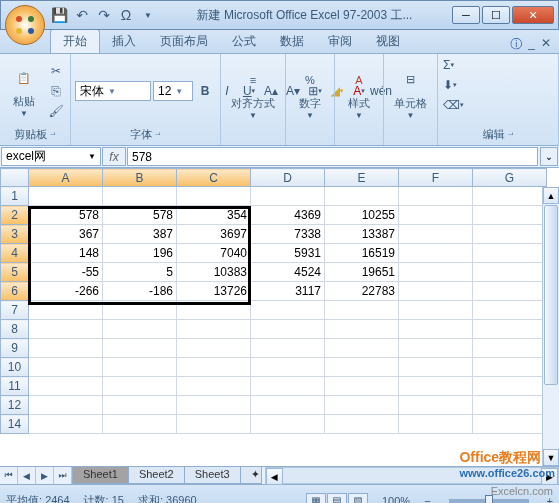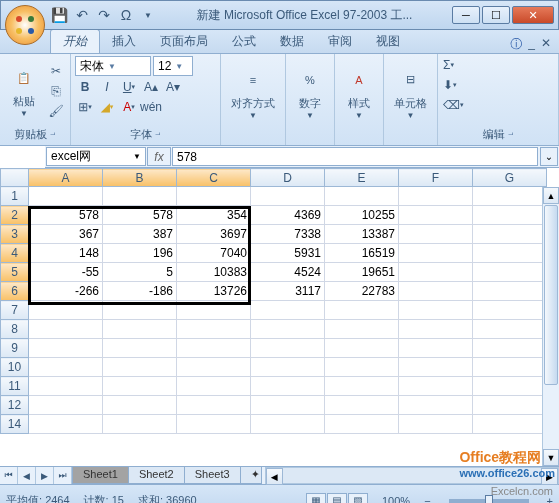--- a/index.html
+++ b/index.html
@@ -12,39 +12,39 @@
 .qat { margin-left: 50px; display: flex; gap: 4px; align-items: center; }
 .qat-icon { width: 18px; height: 18px; display: flex; align-items: center; justify-content: center; font-size: 14px; color: #3b5a7a; }
 .title-text { flex: 1; text-align: center; font-size: 12px; color: #3b5a7a; }
 .win-controls { display: flex; margin-right: 4px; gap: 2px; }
 .win-btn { width: 28px; height: 18px; border: 1px solid #5a7ca3; border-radius: 2px; display: flex; align-items: center; justify-content: center; font-size: 11px; background: linear-gradient(#e8f1fb, #cde0f3); }
 .win-btn.close { background: linear-gradient(#e67a5a, #c94a2a); color: #fff; width: 42px; }
 
 
 .ribbon-tabs { height: 24px; background: linear-gradient(#d6e6f7, #c6daf0); display: flex; align-items: flex-end; padding-left: 50px; border-bottom: 1px solid #8faed0; }
 .tab { padding: 3px 12px; font-size: 12px; color: #3b5a7a; cursor: pointer; border-top-left-radius: 3px; border-top-right-radius: 3px; }
-.tab.active { background: #e8f1fb; border: 1px solid #8faed0; border-bottom: none; font-style: italic; }
+.tab.active { background: #e8f1fb; border: 1px solid #8faed0; border-bottom: none; }
 .ribbon-help { margin-left: auto; margin-right: 8px; display: flex; gap: 6px; font-size: 12px; color: #3b5a7a; }
 
 
 .ribbon { height: 92px; background: linear-gradient(#e8f1fb, #d0e2f5); display: flex; border-bottom: 1px solid #8faed0; }
 .group { border-right: 1px solid #b0c8e0; display: flex; flex-direction: column; padding: 2px 4px; }
 .group-content { flex: 1; display: flex; align-items: center; gap: 2px; }
 .group-label { font-size: 11px; color: #3b5a7a; text-align: center; padding: 1px 0; display: flex; justify-content: center; align-items: center; gap: 3px; }
 .group-label::after { content: "⌐"; font-size: 9px; transform: rotate(180deg); display: inline-block; color: #5a7ca3; }
 .big-btn { display: flex; flex-direction: column; align-items: center; padding: 2px 6px; font-size: 11px; color: #3b5a7a; }
 .big-btn .icon { width: 28px; height: 28px; margin-bottom: 2px; display: flex; align-items: center; justify-content: center; }
 .small-row { display: flex; gap: 2px; align-items: center; }
 .small-col { display: flex; flex-direction: column; gap: 2px; }
 .small-btn { width: 20px; height: 18px; display: flex; align-items: center; justify-content: center; font-size: 12px; color: #3b5a7a; border: 1px solid transparent; }
 .combo { height: 20px; border: 1px solid #8faed0; background: #fff; font-size: 12px; padding: 0 4px; display: flex; align-items: center; }
 .combo .arrow { margin-left: 4px; font-size: 8px; color: #5a7ca3; }
 
 
-.formula-row { height: 22px; display: flex; border-bottom: 1px solid #8faed0; background: #e8f1fb; margin-left: 45px; }
+.formula-row { height: 22px; display: flex; border-bottom: 1px solid #8faed0; background: #e8f1fb; }
 .name-box { width: 100px; border: 1px solid #8faed0; background: #fff; font-size: 12px; padding: 2px 4px; margin: 1px; display: flex; align-items: center; }
 .name-box .arrow { margin-left: auto; font-size: 8px; }
 .fx-label { width: 24px; display: flex; align-items: center; justify-content: center; font-style: italic; font-size: 12px; color: #666; border: 1px solid #8faed0; margin: 1px 0; background: #e8f1fb; }
 .formula-input { flex: 1; border: 1px solid #8faed0; background: #fff; margin: 1px; padding: 2px 4px; font-size: 12px; }
 .expand-btn { width: 18px; border: 1px solid #8faed0; margin: 1px; background: #e8f1fb; display: flex; align-items: center; justify-content: center; font-size: 10px; }
 
 
 .grid-area { position: relative; height: 298px; overflow: hidden; background: #fff; }
 .grid-table { border-collapse: collapse; font-size: 12px; }
 .grid-table th { background: linear-gradient(#f4f8fc, #dce8f5); border: 1px solid #9db8d6; font-weight: normal; color: #3b5a7a; }
@@ -133,21 +133,21 @@
       <div class="small-col">
         <span class="small-btn">✂</span>
         <span class="small-btn">⎘</span>
         <span class="small-btn">🖌</span>
       </div>
     </div>
     <div class="group-label">剪贴板</div>
   </div>
 
   <div class="group" style="width:150px">
-    <div class="group-content" style="flex-direction:column;align-items:stretch;gap:2px">
+    <div class="group-content" style="align-items:stretch;gap:2px">
       <div class="small-row">
         <div class="combo" style="width:76px">
             <span>宋体</span>
             <span class="arrow">▼</span>
           </div>
         <div class="combo" style="width:40px">
             <span>12</span>
             <span class="arrow">▼</span>
           </div>
       </div>

